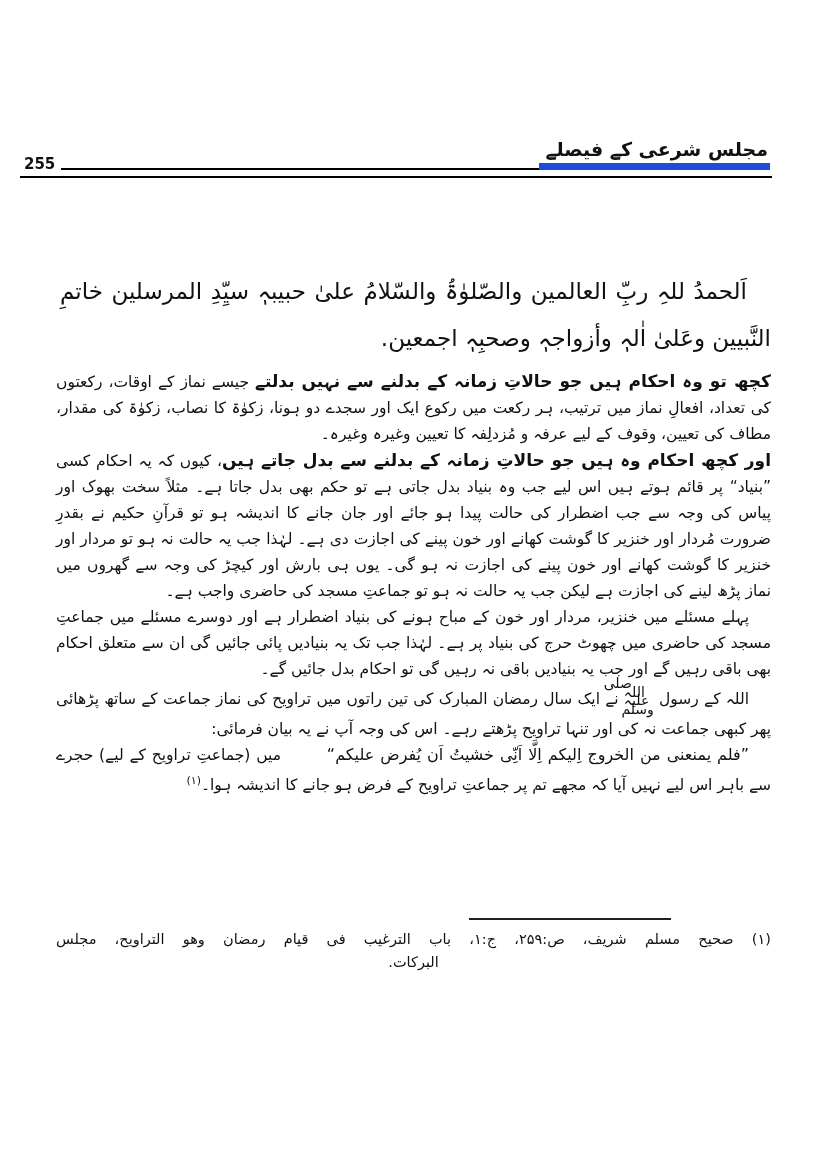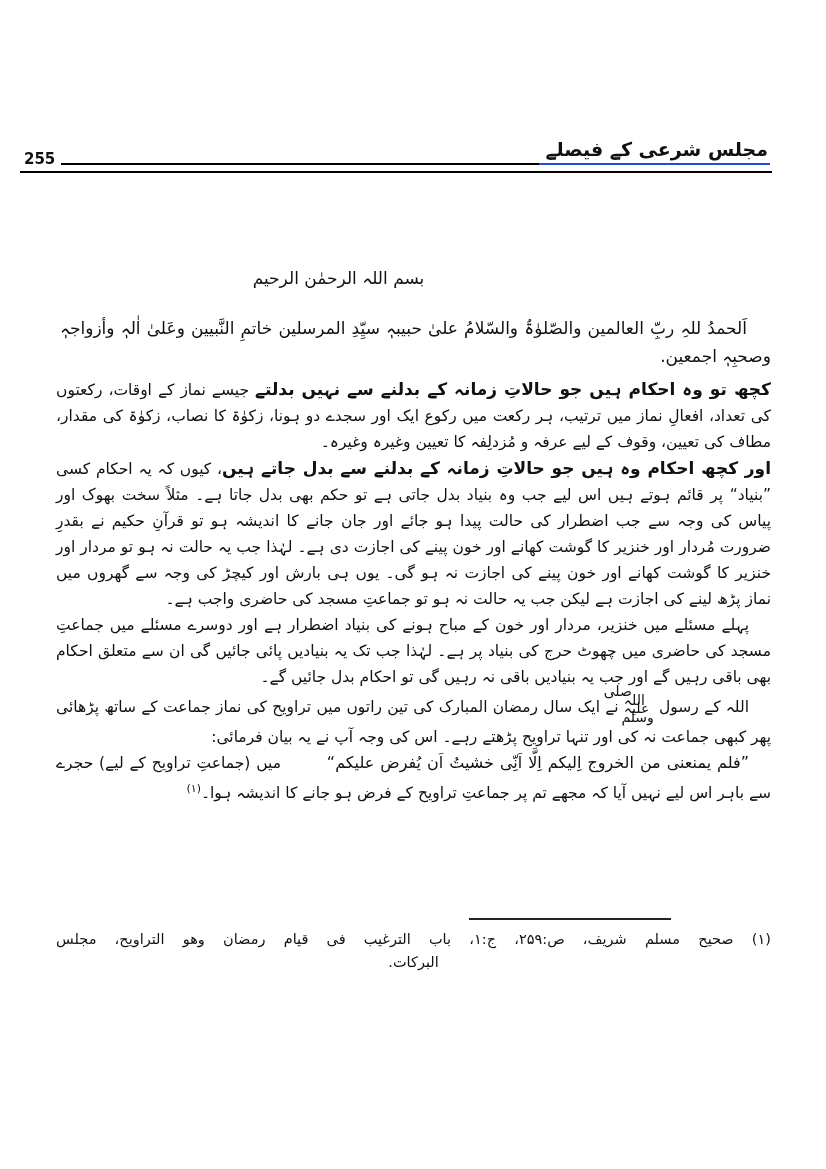--- a/index.html
+++ b/index.html
@@ -13,40 +13,40 @@
     font-family:"DejaVu Sans", sans-serif;
     direction:rtl;
     overflow:hidden;
   }
   
   .header { position:absolute; top:138px; left:20px; right:56px; }
   .header-top { display:flex; align-items:flex-end; direction:rtl; }
   .header-title {
     font-size:19px; font-weight:bold;
     padding:0 2px 3px 6px;
-    border-bottom:2px solid #1d4ed8;
+    border-bottom:7px solid #1d4ed8;
     white-space:nowrap;
   }
   .header-divider { flex:1; border-bottom:2px solid #000; }
   .page-number {
     font-size:15px; font-weight:bold;
     padding:0 6px 1px 4px;
     transform:translateY(4px);
     white-space:nowrap;
   }
   .header-rule { border-bottom:2.5px solid #000; margin-top:6px; margin-right:-2px; }
   
   .main { position:absolute; top:268px; right:55px; left:56px; text-align:justify; }
   .basmala {
     text-align:center;
     margin:0 150px 26px 0; 
     font-size:17px;
   }
   .hamd {
-    font-size:17px; line-height:28px;
+    font-size:23px; line-height:47px;
     text-indent:24px;
     margin:0 0 6px 4px;
   }
   p.body-par { font-size:15.5px; line-height:26px; margin:0; text-align:justify; }
   p.indent { text-indent:22px; }
   .bold-lead { font-weight:bold; font-size:17px; }
   .arabic-quote { font-size:16px;margin-left:40px; }
   .honorific {
     display:inline-block;
     width:30px;
@@ -72,21 +72,20 @@
     <div class="header-top">
       <span class="header-title">مجلس شرعی کے فیصلے</span>
       <span class="header-divider"></span>
       <span class="page-number">255</span>
     </div>
     <div class="header-rule"></div>
   </header>
 
   <main class="main">
 
-    <div class="basmala">بسم اللہ الرحمٰن الرحیم</div>
 
     <p class="hamd">اَلحمدُ للہِ ربِّ العالمین والصّلوٰۃُ والسّلامُ علیٰ حبیبہٖ سیِّدِ المرسلین خاتمِ النَّبیین وعَلیٰ اٰلہٖ وأزواجہٖ وصحبِہٖ اجمعین.</p>
 
 
     <p class="body-par"><span class="bold-lead">کچھ تو وہ احکام ہیں جو حالاتِ زمانہ کے بدلنے سے نہیں بدلتے</span><span> جیسے نماز کے اوقات، رکعتوں کی تعداد، افعالِ نماز میں ترتیب، ہر رکعت میں رکوع ایک اور سجدے دو ہونا، زکوٰۃ کا نصاب، زکوٰۃ کی مقدار، مطاف کی تعیین، وقوف کے لیے عرفہ و مُزدلِفہ کا تعیین وغیرہ وغیرہ۔</span></p>
 
     <p class="body-par"><span class="bold-lead">اور کچھ احکام وہ ہیں جو حالاتِ زمانہ کے بدلنے سے بدل جاتے ہیں</span><span>، کیوں کہ یہ احکام کسی ”بنیاد“ پر قائم ہوتے ہیں اس لیے جب وہ بنیاد بدل جاتی ہے تو حکم بھی بدل جاتا ہے۔ مثلاً سخت بھوک اور پیاس کی وجہ سے جب اضطرار کی حالت پیدا ہو جائے اور جان جانے کا اندیشہ ہو تو قرآنِ حکیم نے بقدرِ ضرورت مُردار اور خنزیر کا گوشت کھانے اور خون پینے کی اجازت دی ہے۔ لہٰذا جب یہ حالت نہ ہو تو مردار اور خنزیر کا گوشت کھانے اور خون پینے کی اجازت نہ ہو گی۔ یوں ہی بارش اور کیچڑ کی وجہ سے گھروں میں نماز پڑھ لینے کی اجازت ہے لیکن جب یہ حالت نہ ہو تو جماعتِ مسجد کی حاضری واجب ہے۔</span></p>
 
     <p class="body-par indent">پہلے مسئلے میں خنزیر، مردار اور خون کے مباح ہونے کی بنیاد اضطرار ہے اور دوسرے مسئلے میں جماعتِ مسجد کی حاضری میں چھوٹ حرج کی بنیاد پر ہے۔ لہٰذا جب تک یہ بنیادیں پائی جائیں گی ان سے متعلق احکام بھی باقی رہیں گے اور جب یہ بنیادیں باقی نہ رہیں گی تو احکام بدل جائیں گے۔</p>
 

